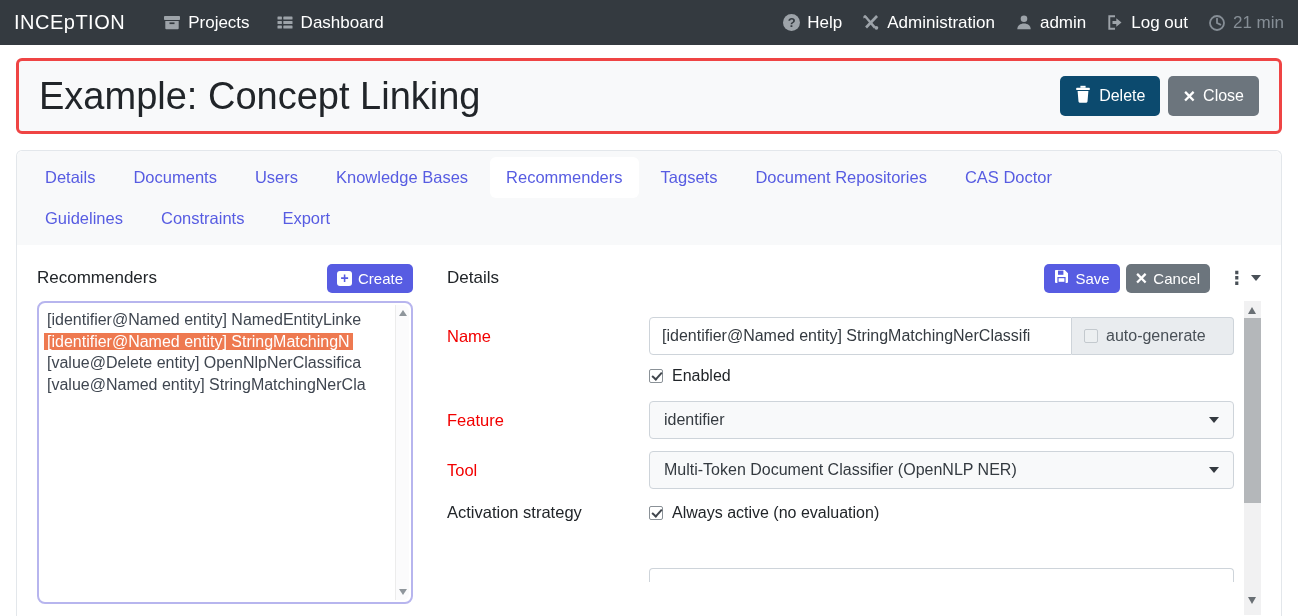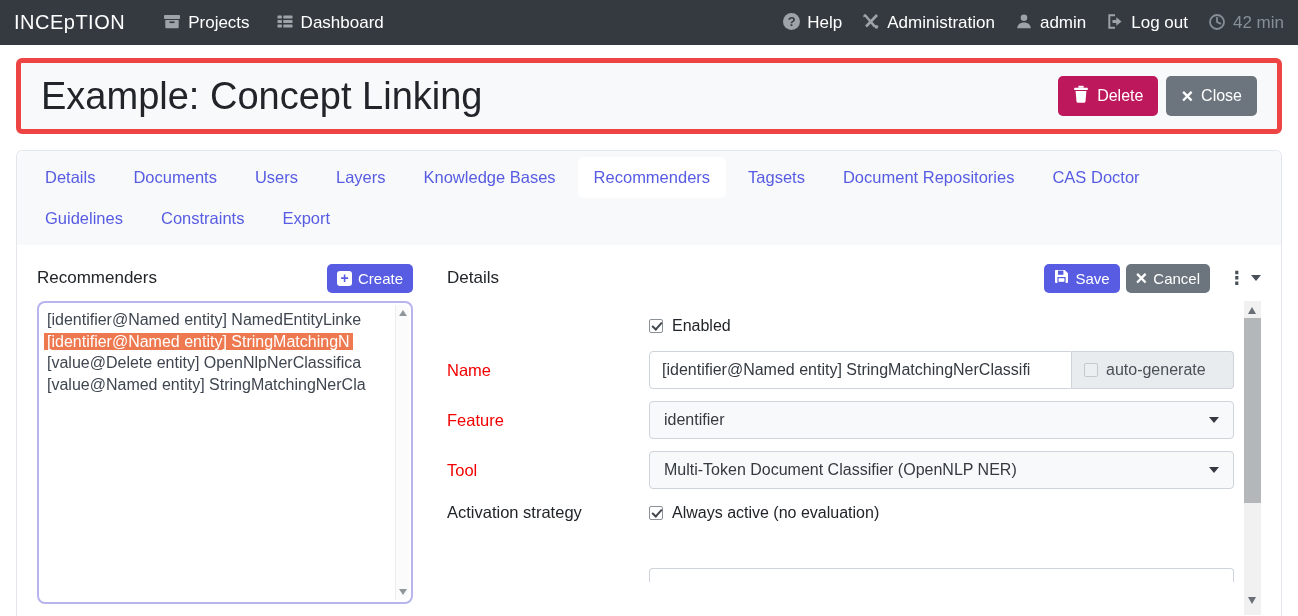--- a/index.html
+++ b/index.html
@@ -4,36 +4,36 @@
 <style>
   * { margin:0; padding:0; box-sizing:border-box; }
   html,body { width:1298px; height:616px; overflow:hidden; background:#fff;
     font-family:"Liberation Sans","DejaVu Sans",sans-serif; color:#212529; }
 
   
   .navbar { height:45px; background:#343a40; display:flex; align-items:center; padding:0 14px; }
   .brand { font-size:20px; color:#fff; margin-right:38px; letter-spacing:.5px; }
   .nav-left { display:flex; align-items:center; gap:26px; }
   .nav-right { margin-left:auto; display:flex; align-items:center; gap:20px; }
-  .nav-item { display:flex; align-items:flex-start; gap:7px; color:#fff; font-size:17px; cursor:pointer; }
+  .nav-item { display:flex; align-items:center; gap:7px; color:#fff; font-size:17px; cursor:pointer; }
   .nav-item svg { display:block; }
   .nav-muted, .nav-muted .qcircle { color:#868e96; }
   .qcircle { width:17px; height:17px; border-radius:50%; background:#9da3a9; color:#343a40;
     font-size:13px; font-weight:700; display:flex; align-items:center; justify-content:center; }
 
   
-  .title-card { margin:13px 16px 0; height:76px; background:#f8f9fa; border:5px solid #ef4444;
+  .title-card { margin:13px 16px 0; height:76px; background:#f8f9fa; border:3px solid #ef4444;
     border-radius:6px; display:flex; align-items:center; padding:10px 20px; }
   .page-title { font-size:38px; font-weight:500; color:#212529; }
   .title-actions { margin-left:auto; display:flex; gap:8px; }
   .btn { border:none; border-radius:5px; color:#fff; font-size:16px; display:flex;
     align-items:center; gap:8px; cursor:pointer; font-family:inherit; }
   .btn-lg { padding:9px 15px; height:40px; }
   .btn-sm { padding:4px 10px; height:29px; font-size:15px; gap:6px; }
-  .btn-danger { background:#be185d; }
+  .btn-danger { background:#0c4a6e; }
   .btn-secondary { background:#6c757d; }
   .btn-primary { background:#575ce2; }
   .x-glyph { font-size:20px; font-weight:700; line-height:1; }
 
   
   .main-card { margin:16px 16px 0; border:1px solid #e3e7eb; border-bottom:none;
     border-radius:6px 6px 0 0; height:470px; }
   .tabstrip { background:#f8f9fa; padding:6px 12px; border-radius:6px 6px 0 0; }
   .tabrow { display:flex; }
   .tab { color:#575ce2; font-size:16.5px; padding:11px 16px; margin-right:6px; border-radius:6px;
@@ -182,21 +182,21 @@
       </span>
       <span>Log out</span>
     </div>
     <div class="nav-item nav-muted">
       <span>
         <svg width="18" height="18" viewBox="0 0 18 18">
             <circle cx="9" cy="9" r="7" fill="none" stroke="#868e96" stroke-width="1.8"></circle>
             <path d="M9 4.6V9l3.4 1.6" fill="none" stroke="#868e96" stroke-width="1.8" stroke-linecap="round"></path>
           </svg>
       </span>
-      <span>42 min</span>
+      <span>21 min</span>
     </div>
   </div>
 </div>
 
 <div class="title-card">
   <div class="page-title">Example: Concept Linking</div>
   <div class="title-actions">
     <button class="btn btn-lg btn-danger">
       <span>
         <svg width="16" height="18" viewBox="0 0 16 18">
@@ -216,21 +216,20 @@
   </div>
 </div>
 
 <div class="main-card">
 
   <div class="tabstrip">
     <div class="tabrow">
       <div class="tab">Details</div>
       <div class="tab">Documents</div>
       <div class="tab">Users</div>
-      <div class="tab">Layers</div>
       <div class="tab">Knowledge Bases</div>
       <div class="tab active">Recommenders</div>
       <div class="tab">Tagsets</div>
       <div class="tab">Document Repositories</div>
       <div class="tab">CAS Doctor</div>
     </div>
     <div class="tabrow">
       <div class="tab">Guidelines</div>
       <div class="tab">Constraints</div>
       <div class="tab">Export</div>
@@ -280,41 +279,41 @@
           </button>
           <div class="kebab">
             <span class="kebab-dots">⋮</span>
             <span class="caret-down"></span>
           </div>
         </div>
       </div>
 
       <div class="form-area">
 
-        <div class="form-row" style="margin-bottom:16px;">
-          <div class="form-label"></div>
-          <div class="form-ctl check-row">
-            <span class="cb checked"></span>
-            <span>Enabled</span>
-          </div>
-        </div>
-
         <div class="form-row">
           <div class="form-label required">Name</div>
           <div class="form-ctl">
             <div class="input-group">
               <input class="text-input" type="text" value="[identifier@Named entity] StringMatchingNerClassifi" style="">
               <div class="addon">
                 <span class="cb disabled"></span>
                 <span>auto-generate</span>
               </div>
             </div>
           </div>
         </div>
 
+        <div class="form-row" style="margin-bottom:16px;">
+          <div class="form-label"></div>
+          <div class="form-ctl check-row">
+            <span class="cb checked"></span>
+            <span>Enabled</span>
+          </div>
+        </div>
+
 
         <div class="form-row">
           <div class="form-label required">Feature</div>
           <div class="form-ctl">
             <div class="selectbox">
               <span>identifier</span>
               <span class="sel-caret"></span>
             </div>
           </div>
         </div>

